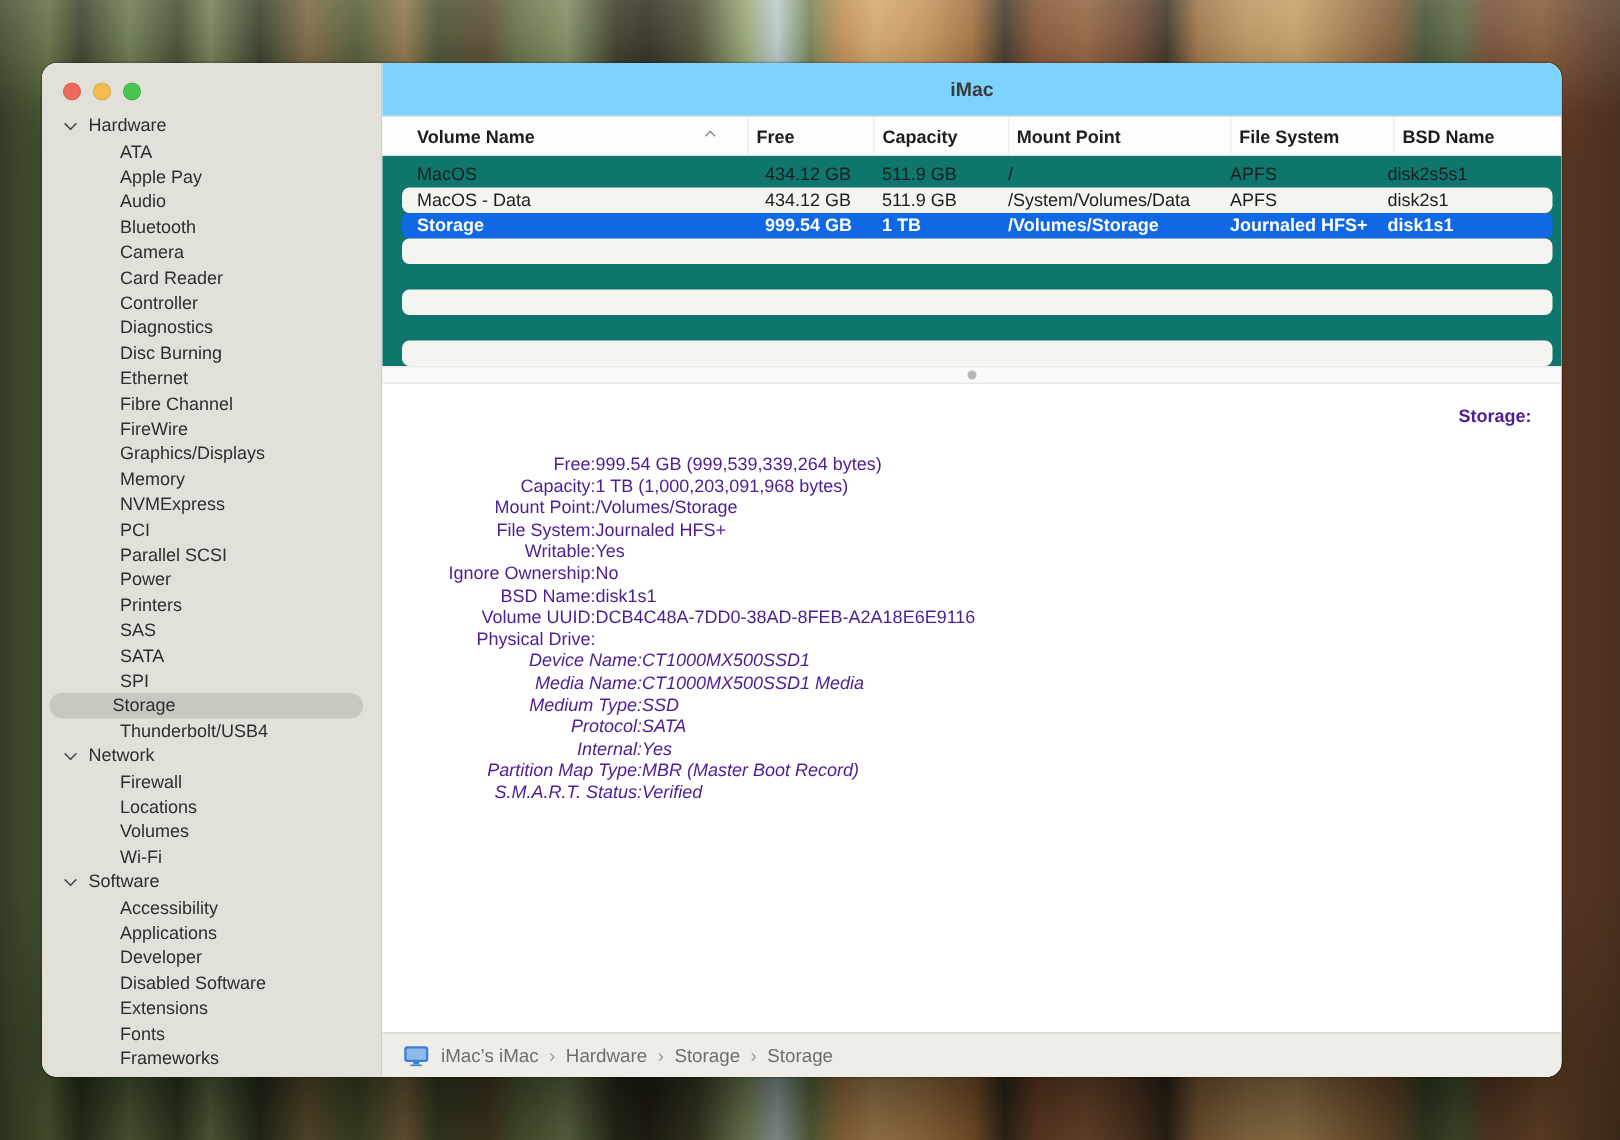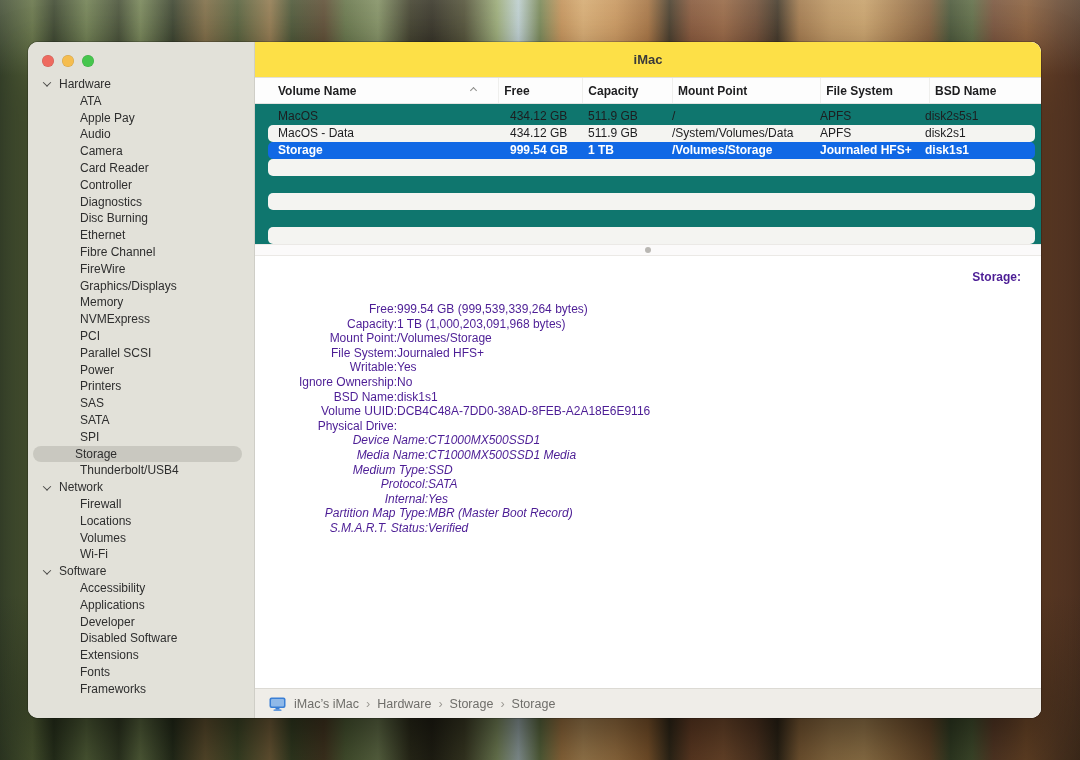--- a/index.html
+++ b/index.html
@@ -38,21 +38,21 @@
   .chev {
     width:6px; height:6px; border-right:1.4px solid #4a4a48; border-bottom:1.4px solid #4a4a48;
     transform:rotate(45deg) translate(-1px,-1px); margin-right:9px; flex:0 0 auto;
   }
   .sec-head .lbl { transform:translateY(-0.5px); }
   .side-item { padding-left:47px; border-radius:9px; margin:0 12px 0 5px; }
   .side-item.selected { background:#c9c8c0; padding-left:42px; }
   
   .content { flex:1; display:flex; flex-direction:column; background:#ffffff; min-width:0; }
   .titlebar {
-    height:36px; flex:0 0 36px; background:#fde047; border-bottom:1px solid #e2e0da;
+    height:36px; flex:0 0 36px; background:#7dd3fc; border-bottom:1px solid #e2e0da;
     display:flex; align-items:center; justify-content:center;
   }
   .title { font-size:13px; font-weight:700; color:#3a3a3a; }
   
   .thead {
     height:26px; flex:0 0 26px; background:#fdfdfd; border-bottom:1px solid #e4e4e2;
     display:flex; align-items:center; padding-left:13px; padding-right:6px; font-size:12px; font-weight:700; color:#1d1d1f;
   }
   .th { padding-left:10px; display:flex; align-items:center; justify-content:space-between; height:100%; }
   .th + .th { border-left:1px solid #efefed; padding-left:5px;margin-left:12px; }
@@ -101,20 +101,21 @@
       <div class="tl green"></div>
     </div>
     <div class="side-list" id="side-list">
         <div class="side-row sec-head">
           <span class="chev"></span>
           <span class="lbl">Hardware</span>
         </div>
         <div class="side-row side-item">ATA</div>
         <div class="side-row side-item">Apple Pay</div>
         <div class="side-row side-item">Audio</div>
+        <div class="side-row side-item">Bluetooth</div>
         <div class="side-row side-item">Camera</div>
         <div class="side-row side-item">Card Reader</div>
         <div class="side-row side-item">Controller</div>
         <div class="side-row side-item">Diagnostics</div>
         <div class="side-row side-item">Disc Burning</div>
         <div class="side-row side-item">Ethernet</div>
         <div class="side-row side-item">Fibre Channel</div>
         <div class="side-row side-item">FireWire</div>
         <div class="side-row side-item">Graphics/Displays</div>
         <div class="side-row side-item">Memory</div>

